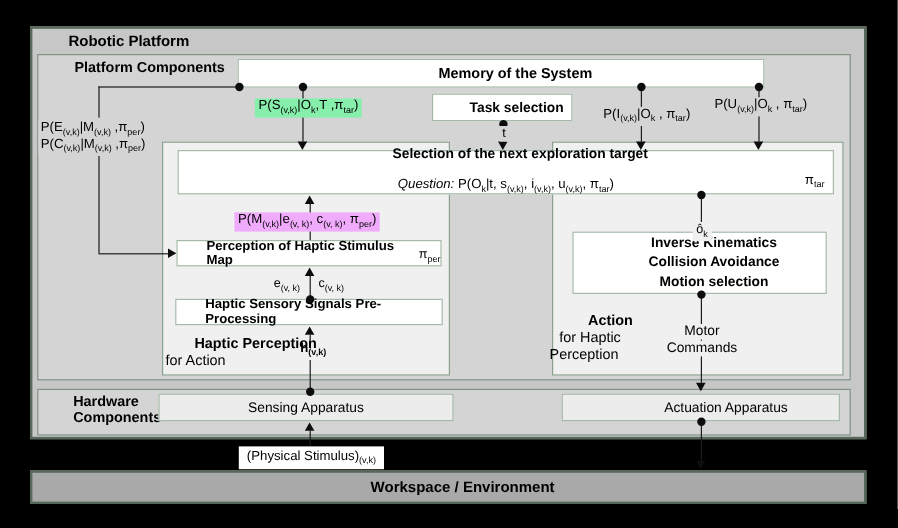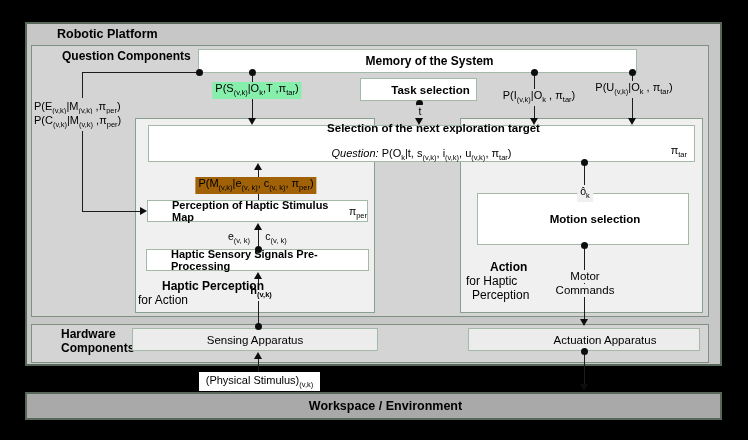--- a/index.html
+++ b/index.html
@@ -20,21 +20,21 @@
   .whitebox { position:absolute; background:#fff; border:1px solid #a4b9a8; display:flex; align-items:center; justify-content:center; }
   .graybox { position:absolute; background:#ececec; border:1px solid #a4b9a8; display:flex; align-items:center; justify-content:center; }
 </style>
 </head>
 <body>
 
 <div class="panel" style="left:25px; top:22px; width:697px; height:344px; background:#c7c7c7; border:2px solid #57685b;"></div>
 <div class="lbl bold" style="left:33px; top:28px; font-size:12.5px;">Robotic Platform</div>
 
 <div class="panel" style="left:31px; top:45px; width:678px; height:272px; background:#d4d4d4; border:1px solid #7f9282;"></div>
-<div class="lbl bold" style="left:38px; top:50px; font-size:12px;">Question Components</div>
+<div class="lbl bold" style="left:38px; top:50px; font-size:12px;">Platform Components</div>
 
 <div class="panel" style="left:31px; top:324px; width:678px; height:39px; background:#d4d4d4; border:1px solid #7f9282;"></div>
 <div class="lbl bold" style="left:37px; top:328px; font-size:12px;">Hardware</div>
 <div class="lbl bold" style="left:37px; top:342px; font-size:12px;">Components</div>
 
 <div class="panel" style="left:25px; top:392px; width:697px; height:28px; background:#a9a9a9; border:2px solid #57685b; display:flex; align-items:center; justify-content:center;">
   <span class="bold" style="font-size:12.5px;">Workspace / Environment</span>
 </div>
 
 <div class="panel" style="left:135px; top:118px; width:240px; height:195px; background:#f0f0f0; border:1px solid #8aa08f;"></div>
@@ -99,20 +99,22 @@
 <div class="whitebox" style="left:147px; top:200px; width:221px; height:22px;">
   <span class="bold" style="font-size:11px;">Perception of Haptic Stimulus Map</span>
   <span style="font-size:10.5px; margin-left:2px; position:relative; top:2px;"><span>π</span><sub>per</sub></span>
 </div>
 
 <div class="whitebox" style="left:146px; top:249px; width:223px; height:22px;">
   <span class="bold" style="font-size:11px;">Haptic Sensory Signals Pre-Processing</span>
 </div>
 
 <div class="whitebox" style="left:477px; top:193px; width:212px; height:52px; flex-direction:column;">
+  <div class="bold" style="font-size:11.5px; line-height:16px;">Inverse Kinematics</div>
+  <div class="bold" style="font-size:11.5px; line-height:16px;">Collision Avoidance</div>
   <div class="bold" style="font-size:11.5px; line-height:16px;">Motion selection</div>
 </div>
 
 <div class="graybox" style="left:132px; top:328px; width:246px; height:23px;">
   <span style="font-size:11.5px;">Sensing Apparatus</span>
 </div>
 
 <div class="graybox" style="left:468px; top:328px; width:232px; height:23px;padding-left:42px;">
   <span style="font-size:11.5px;">Actuation Apparatus</span>
 </div>
@@ -130,26 +132,26 @@
 <div class="dot" style="left:255px; top:246px;"></div>
 <div class="dot" style="left:581px; top:242px;"></div>
 <div class="dot" style="left:255px; top:323px;"></div>
 <div class="dot" style="left:581px; top:348px;"></div>
 
 <div class="lbl cx" style="left:257px; top:82px; background:#86efac; padding:0 3px;"><span>P(S</span><sub>(v,k)</sub><span>|O</span><sub>k</sub><span>,T ,π</span><sub>tar</sub><span>)</span></div>
 <div class="lbl cx" style="left:539px; top:89px; background:#d4d4d4; padding:0 3px;"><span>P(I</span><sub>(v,k)</sub><span>|O</span><sub>k</sub><span> , π</span><sub>tar</sub><span>)</span></div>
 <div class="lbl cx" style="left:634px; top:81px; background:#d4d4d4; padding:0 3px;"><span>P(U</span><sub>(v,k)</sub><span>|O</span><sub>k</sub><span> , π</span><sub>tar</sub><span>)</span></div>
 <div class="lbl" style="left:32px; top:100px; background:#d4d4d4; padding:0 2px;"><span>P(E</span><sub>(v,k)</sub><span>|M</span><sub>(v,k)</sub><span> ,π</span><sub>per</sub><span>)</span></div>
 <div class="lbl" style="left:32px; top:114px; background:#d4d4d4; padding:0 2px;"><span>P(C</span><sub>(v,k)</sub><span>|M</span><sub>(v,k)</sub><span> ,π</span><sub>per</sub><span>)</span></div>
-<div class="lbl cx" style="left:256px; top:177px; background:#a16207; padding:0 3px;"><span>P(M</span><sub>(v,k)</sub><span>|e</span><sub>(v, k)</sub><span>, c</span><sub>(v, k)</sub><span>, π</span><sub>per</sub><span>)</span></div>
+<div class="lbl cx" style="left:256px; top:177px; background:#f0abfc; padding:0 3px;"><span>P(M</span><sub>(v,k)</sub><span>|e</span><sub>(v, k)</sub><span>, c</span><sub>(v, k)</sub><span>, π</span><sub>per</sub><span>)</span></div>
 <div class="lbl cx" style="left:420px; top:105px; background:#d4d4d4; padding:0 2px; font-size:10.5px;"><span>t</span></div>
 <div class="lbl cx" style="left:239px; top:230px; background:#f0f0f0; padding:0 2px; font-size:10.5px;"><span>e</span><sub>(v, k)</sub></div>
 <div class="lbl cx" style="left:276px; top:230px; background:#f0f0f0; padding:0 2px; font-size:10.5px;"><span>c</span><sub>(v, k)</sub></div>
 <div class="lbl cx bold" style="left:261px; top:284px; background:#f0f0f0; padding:0 3px;"><span>h</span><sub>(v,k)</sub></div>
 <div class="lbl cx" style="left:585px; top:185px; background:#f0f0f0; padding:0 3px; font-size:10.5px;"><span>ô</span><sub>k</sub></div>
 <div class="lbl cx" style="left:585px; top:270px; background:#f0f0f0; padding:0 4px; font-size:11.5px;">Motor</div>
 <div class="lbl cx" style="left:585px; top:284px; background:#f0f0f0; padding:0 4px; font-size:11.5px;">Commands</div>
 
 <div class="lbl bold" style="left:138px; top:280px; font-size:12px;">Haptic Perception</div>
 <div class="lbl" style="left:138px; top:294px; font-size:12px;">for Action</div>
 <div class="lbl bold" style="left:466px; top:261px; font-size:12px;">Action</div>
 <div class="lbl" style="left:466px; top:275px; font-size:12px;">for Haptic</div>
-<div class="lbl" style="left:472px; top:289px; font-size:12px;">Perception</div>
+<div class="lbl" style="left:458px; top:289px; font-size:12px;">Perception</div>
 
 </body></html>

